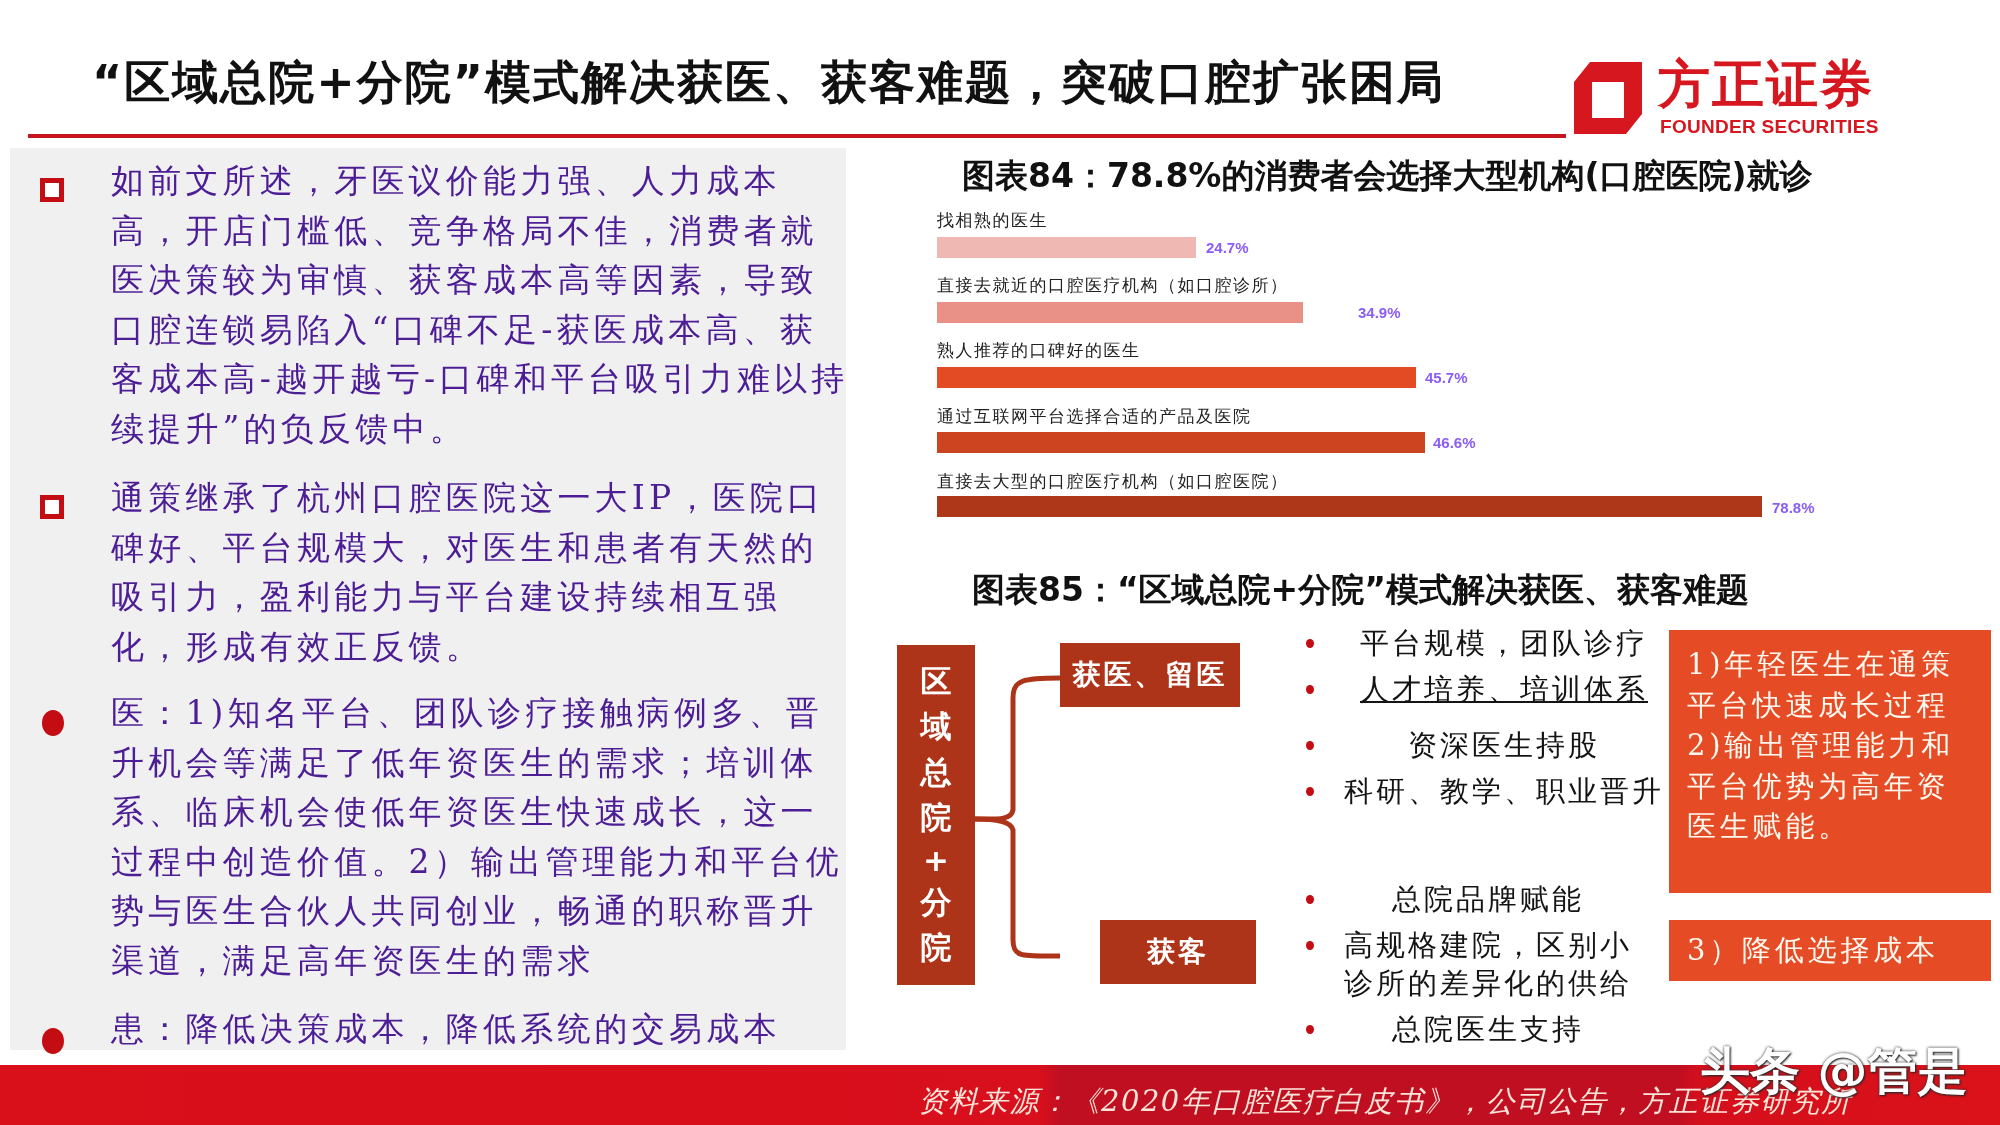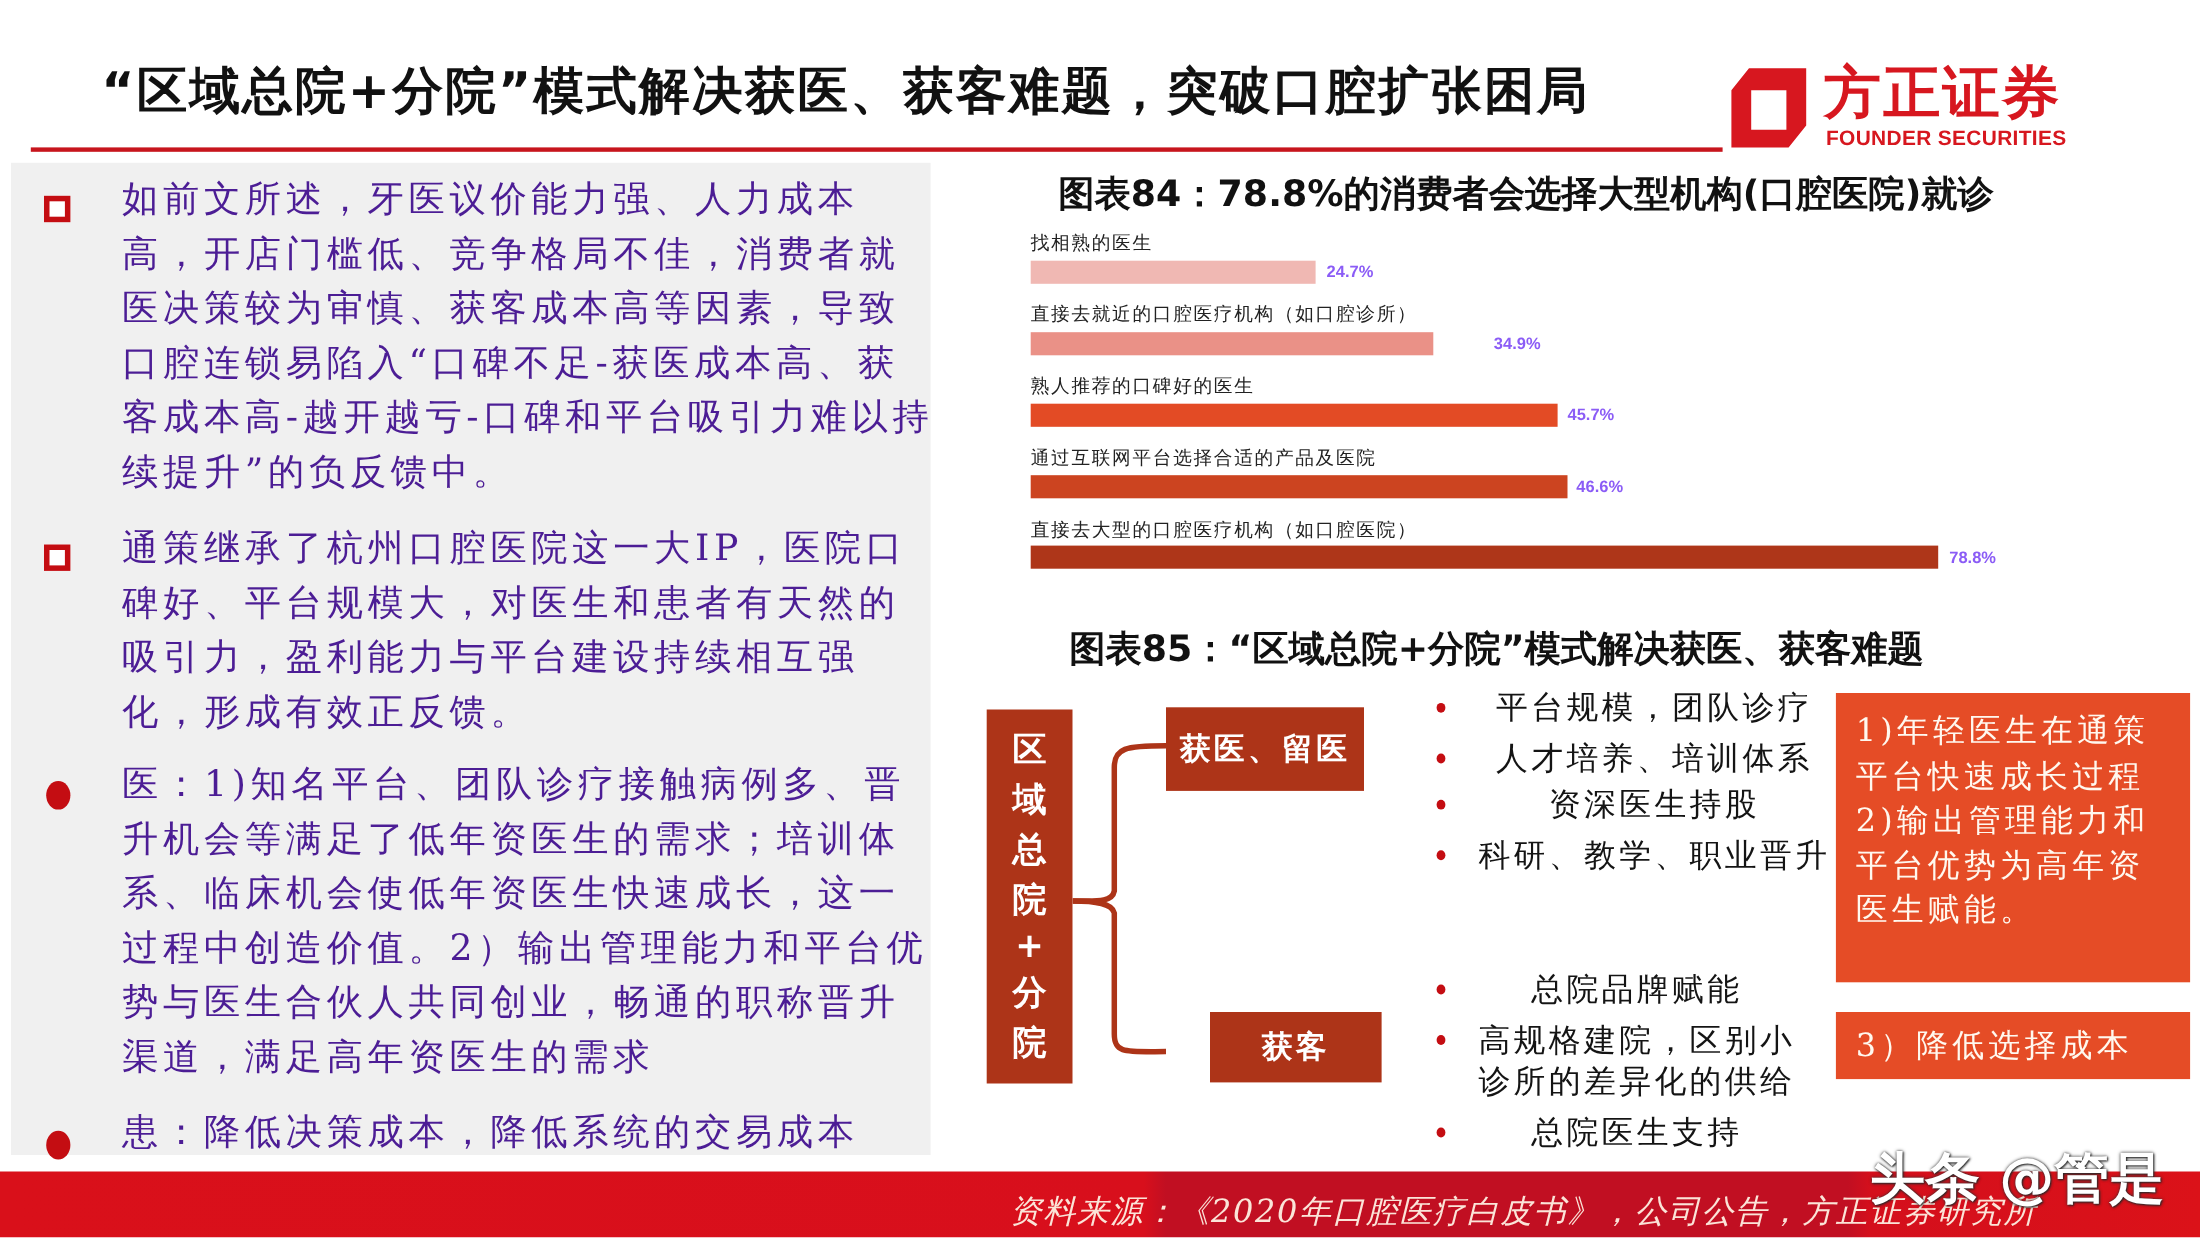--- a/index.html
+++ b/index.html
@@ -145,26 +145,26 @@
     <span>+</span>
     <span>分</span>
     <span>院</span>
   </div>
 
   <svg style="position:absolute; left:975px; top:670px;" width="90" height="300" viewBox="0 0 90 300">
     <path d="M0 149 C20 149 36 151 38 140 L38 28 C38 10 48 8 85 8" fill="none" stroke="#ad3418" stroke-width="5"></path>
     <path d="M0 149 C20 149 36 151 38 160 L38 270 C38 288 48 286 85 286" fill="none" stroke="#ad3418" stroke-width="5"></path>
   </svg>
 
-  <div class="hbox" style="left:1060px; top:643px; width:180px; height:76px;">获医、留医</div>
+  <div class="hbox" style="left:1060px; top:643px; width:180px; height:64px;">获医、留医</div>
   <div class="hbox" style="left:1100px; top:920px; width:156px; height:64px;">获客</div>
 
   <ul class="bullet-list" style="top:624px;">
     <li style="margin-bottom:8px;"><span class="b-dot"></span><span>平台规模，团队诊疗</span></li>
-    <li style="margin-bottom:4px;"><span class="b-dot"></span><span>人才培养、培训体系</span></li>
+    <li style="margin-bottom:18px;text-decoration:underline;"><span class="b-dot"></span><span>人才培养、培训体系</span></li>
     <li style="margin-bottom:8px;"><span class="b-dot"></span><span>资深医生持股</span></li>
     <li><span class="b-dot"></span><span>科研、教学、职业晋升</span></li>
   </ul>
 
   <ul class="bullet-list" style="top:880px;">
     <li style="margin-bottom:8px;"><span class="b-dot"></span><span>总院品牌赋能</span></li>
     <li><span class="b-dot"></span><span>高规格建院，区别小</span></li>
     <li style="margin-bottom:8px;"><span>诊所的差异化的供给</span></li>
     <li><span class="b-dot"></span><span>总院医生支持</span></li>
   </ul>

